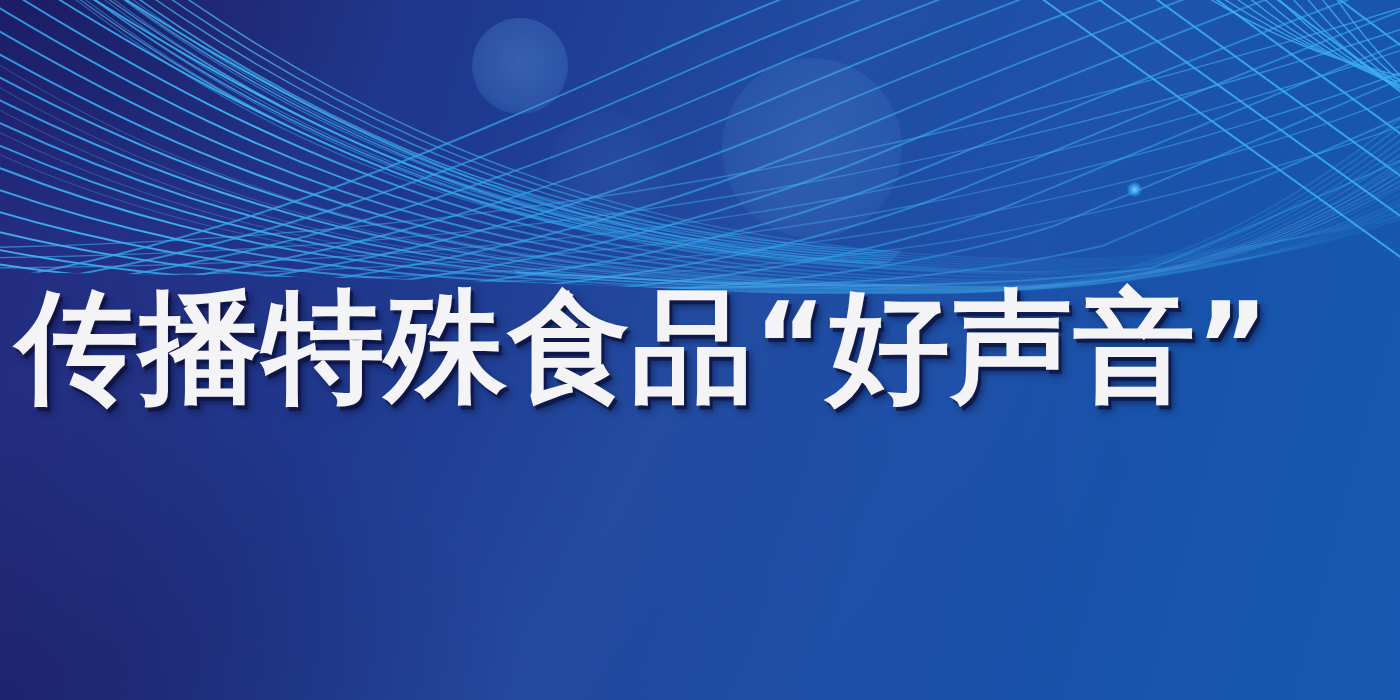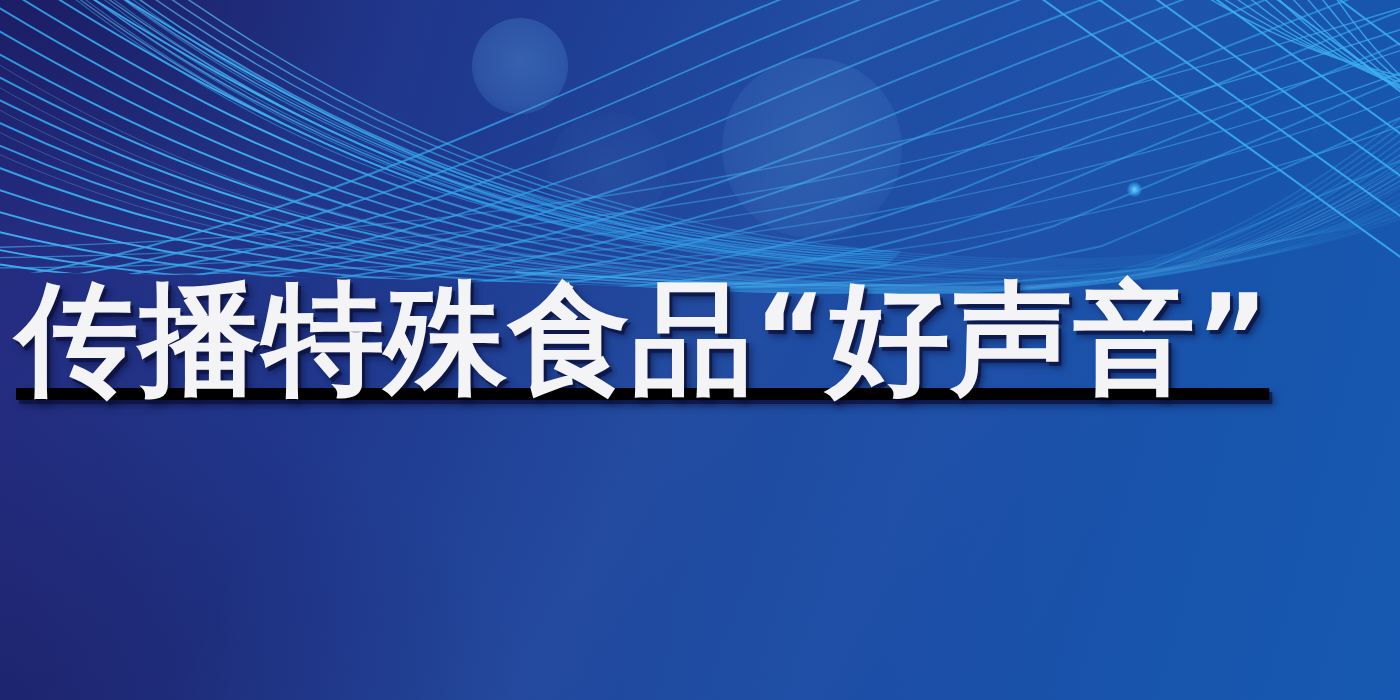--- a/index.html
+++ b/index.html
@@ -94,26 +94,25 @@
     left: 1127px; top: 182px;
     width: 15px; height: 15px;
     border-radius: 50%;
     background: radial-gradient(circle, rgba(120,215,255,0.95) 0%, rgba(60,175,245,0.75) 38%, rgba(40,150,230,0.18) 70%, rgba(40,150,230,0) 100%);
   }
 
   
   .title-wrap {
     position: absolute;
     left: 0;
-    top: 264px;
+    top: 272px;
     width: 1400px;
     height: 150px;
     display: flex;
     align-items: center;
-    text-decoration: underline;
   }
   .title {
     margin: 0;
     padding: 0 0 0 16px;
     font-size: 122px;
     line-height: 1.0;
     font-weight: 700;
     color: #f4f4f6;
     white-space: nowrap;
     letter-spacing: 1px;

